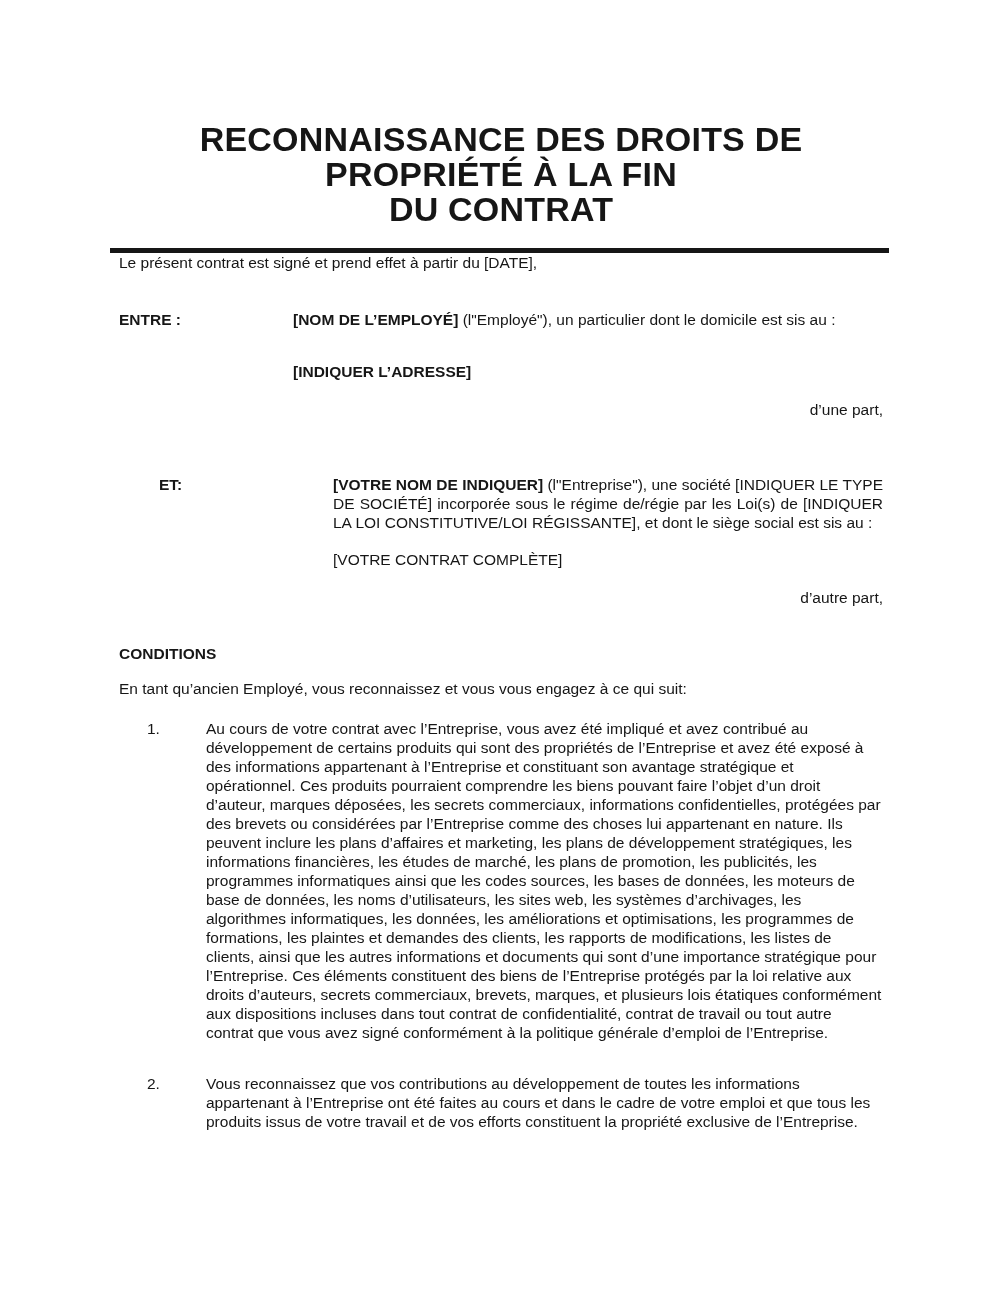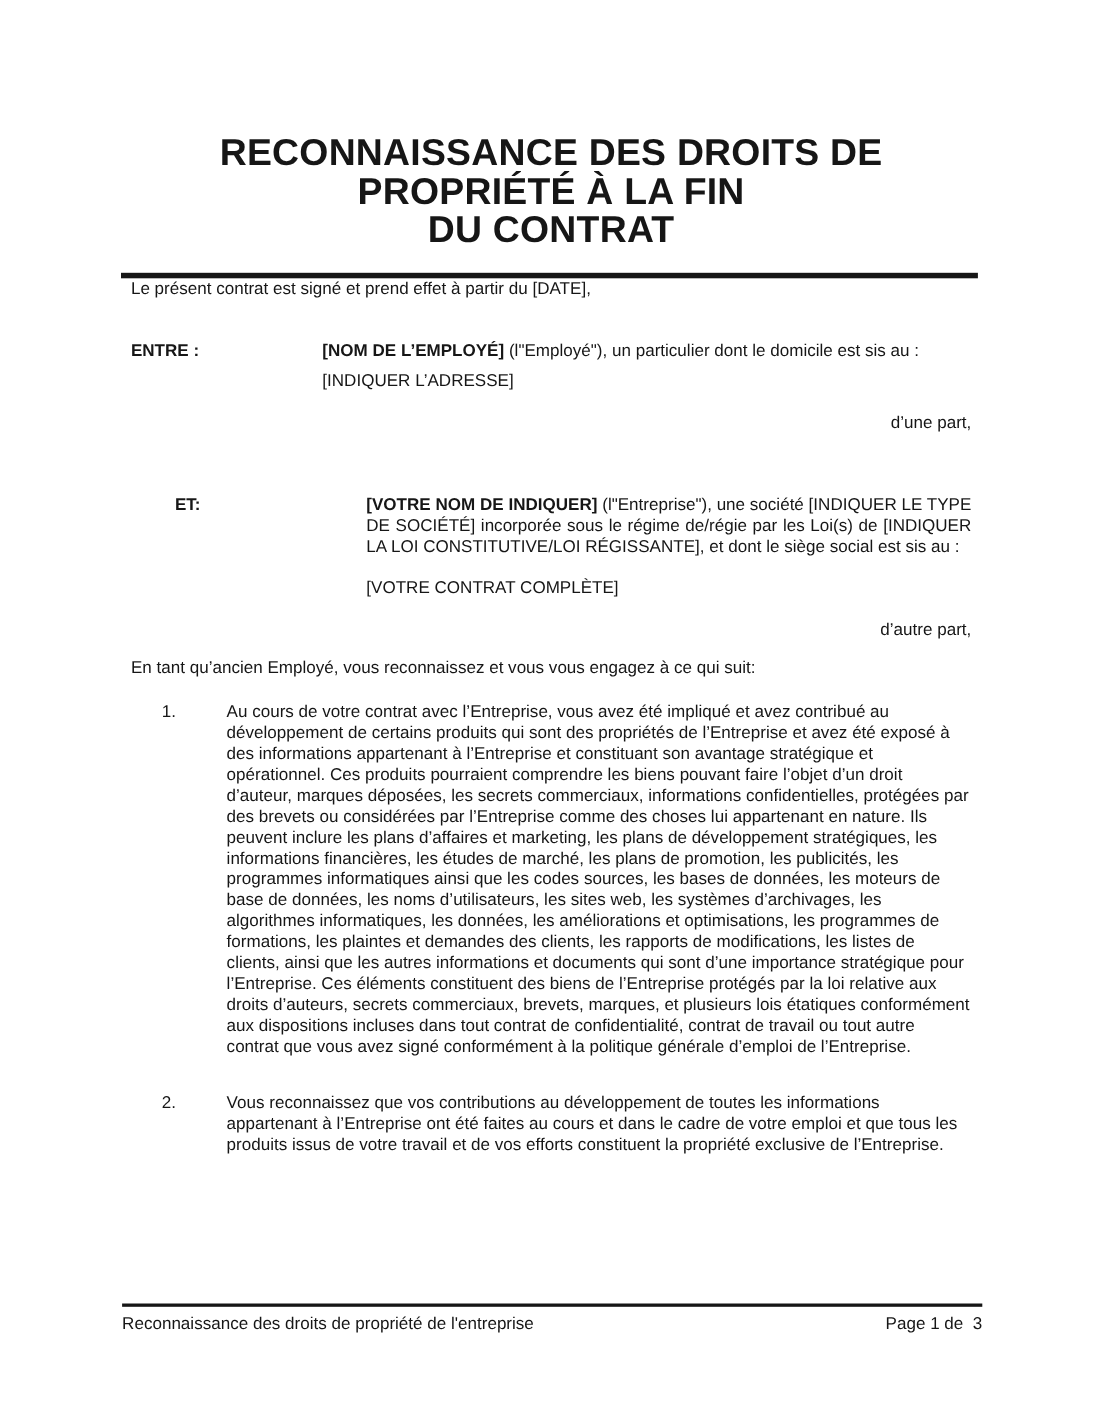--- a/index.html
+++ b/index.html
@@ -46,21 +46,21 @@
   }
   .row-entre { margin-top: 38px; }
   .row-et    { margin-top: 56px; margin-left: 40px; }
   .party-label {
     width: 174px;
     flex-shrink: 0;
     font-weight: bold;
   }
   .party-body { flex: 1; }
   .justified { text-align: justify; }
-  .row-entre .party-address { margin-top: 8px; }
+  .row-entre .party-address { margin-top: 33px; font-weight: bold; }
   .row-et    .party-address { margin-top: 18px; }
   .party-part {
     text-align: right;
     margin-top: 19px;
   }
 
   .conditions-heading {
     margin: 37px 0 0 0;
     font-size: 15.5px;
     line-height: 19px;
@@ -124,35 +124,29 @@
 
     <div class="party-row row-et">
       <div class="party-label">ET:</div>
       <div class="party-body">
         <p class="justified"><b>[VOTRE NOM DE INDIQUER]</b><span> (l"Entreprise"), une société [INDIQUER LE TYPE DE SOCIÉTÉ] incorporée sous le régime de/régie par les Loi(s) de [INDIQUER LA LOI CONSTITUTIVE/LOI RÉGISSANTE], et dont le siège social est sis au :</span></p>
         <p class="party-address">[VOTRE CONTRAT COMPLÈTE]</p>
         <p class="party-part">d’autre part,</p>
       </div>
     </div>
 
+    <h2 class="conditions-heading">CONDITIONS</h2>
 
     <p class="p-conditions-intro">En tant qu’ancien Employé, vous reconnaissez et vous vous engagez à ce qui suit:</p>
 
     <div class="list-item list-item-1">
       <div class="item-number">1.</div>
       <div class="item-text">Au cours de votre contrat avec l’Entreprise, vous avez été impliqué et avez contribué au développement de certains produits qui sont des propriétés de l’Entreprise et avez été exposé à des informations appartenant à l’Entreprise et constituant son avantage stratégique et opérationnel. Ces produits pourraient comprendre les biens pouvant faire l’objet d’un droit d’auteur, marques déposées, les secrets commerciaux, informations confidentielles, protégées par des brevets ou considérées par l’Entreprise comme des choses lui appartenant en nature. Ils peuvent inclure les plans d’affaires et marketing, les plans de développement stratégiques, les informations financières, les études de marché, les plans de promotion, les publicités, les programmes informatiques ainsi que les codes sources, les bases de données, les moteurs de base de données, les noms d’utilisateurs, les sites web, les systèmes d’archivages, les algorithmes informatiques, les données, les améliorations et optimisations, les programmes de formations, les plaintes et demandes des clients, les rapports de modifications, les listes de clients, ainsi que les autres informations et documents qui sont d’une importance stratégique pour l’Entreprise. Ces éléments constituent des biens de l’Entreprise protégés par la loi relative aux droits d’auteurs, secrets commerciaux, brevets, marques, et plusieurs lois étatiques conformément aux dispositions incluses dans tout contrat de confidentialité, contrat de travail ou tout autre contrat que vous avez signé conformément à la politique générale d’emploi de l’Entreprise.</div>
     </div>
 
     <div class="list-item list-item-2">
       <div class="item-number">2.</div>
       <div class="item-text">Vous reconnaissez que vos contributions au développement de toutes les informations appartenant à l’Entreprise ont été faites au cours et dans le cadre de votre emploi et que tous les produits issus de votre travail et de vos efforts constituent la propriété exclusive de l’Entreprise.</div>
     </div>
 
   </div>
 
-  <div class="footer">
-    <div class="footer-rule"></div>
-    <div class="footer-row">
-      <span class="footer-title">Reconnaissance des droits de propriété de l'entreprise</span>
-      <span class="footer-page">Page 1 de  3</span>
-    </div>
-  </div>
 </div>
 
 </body></html>

